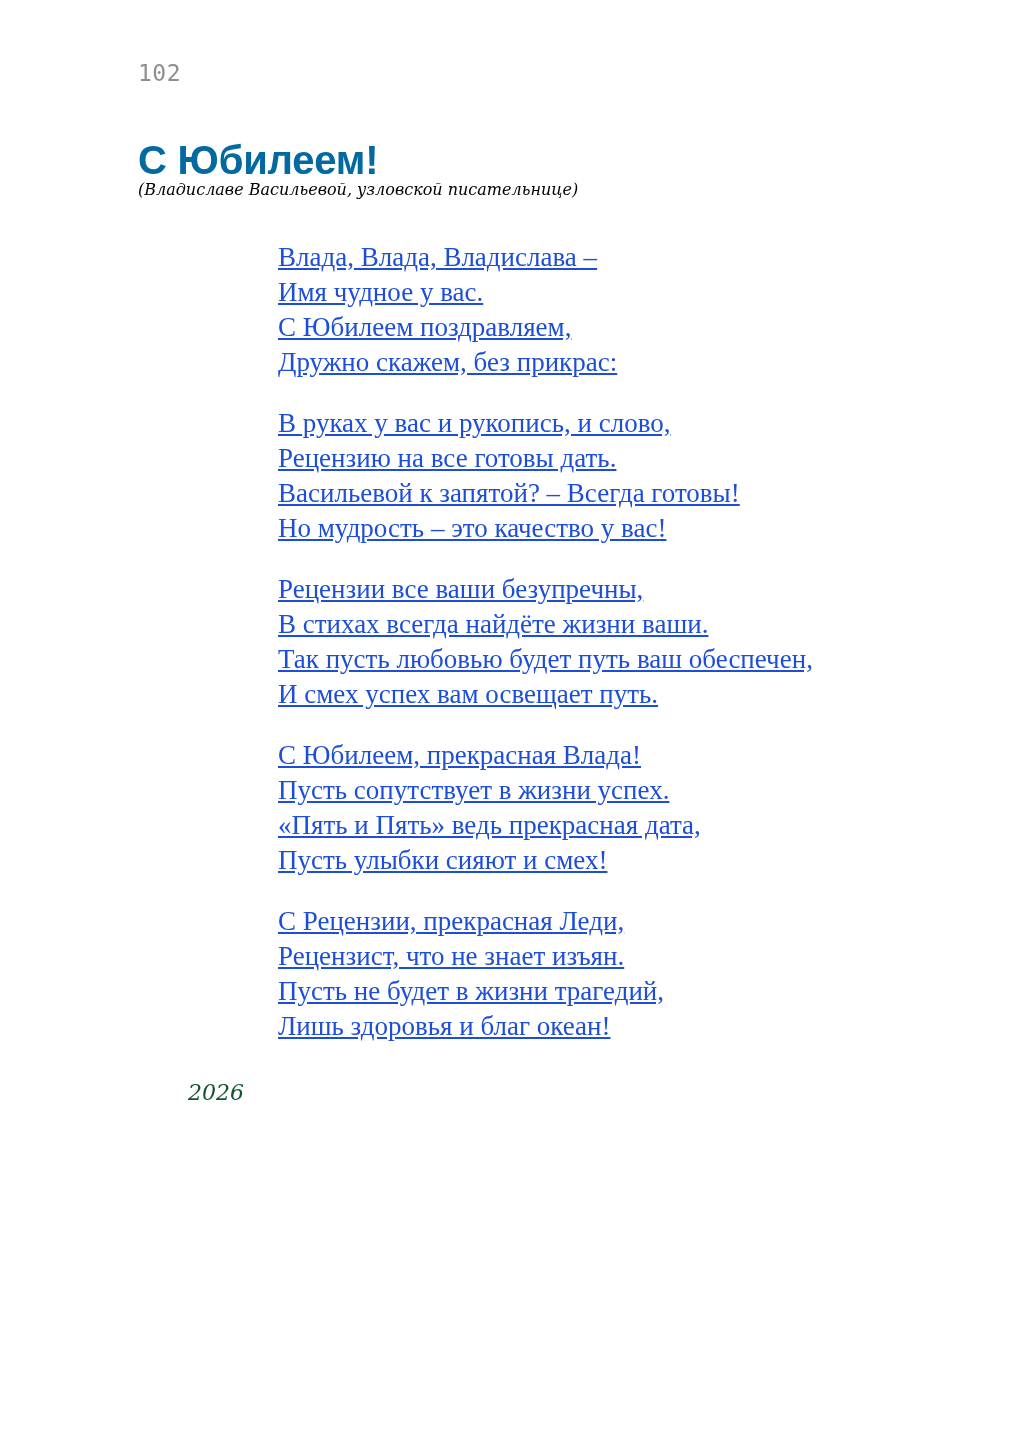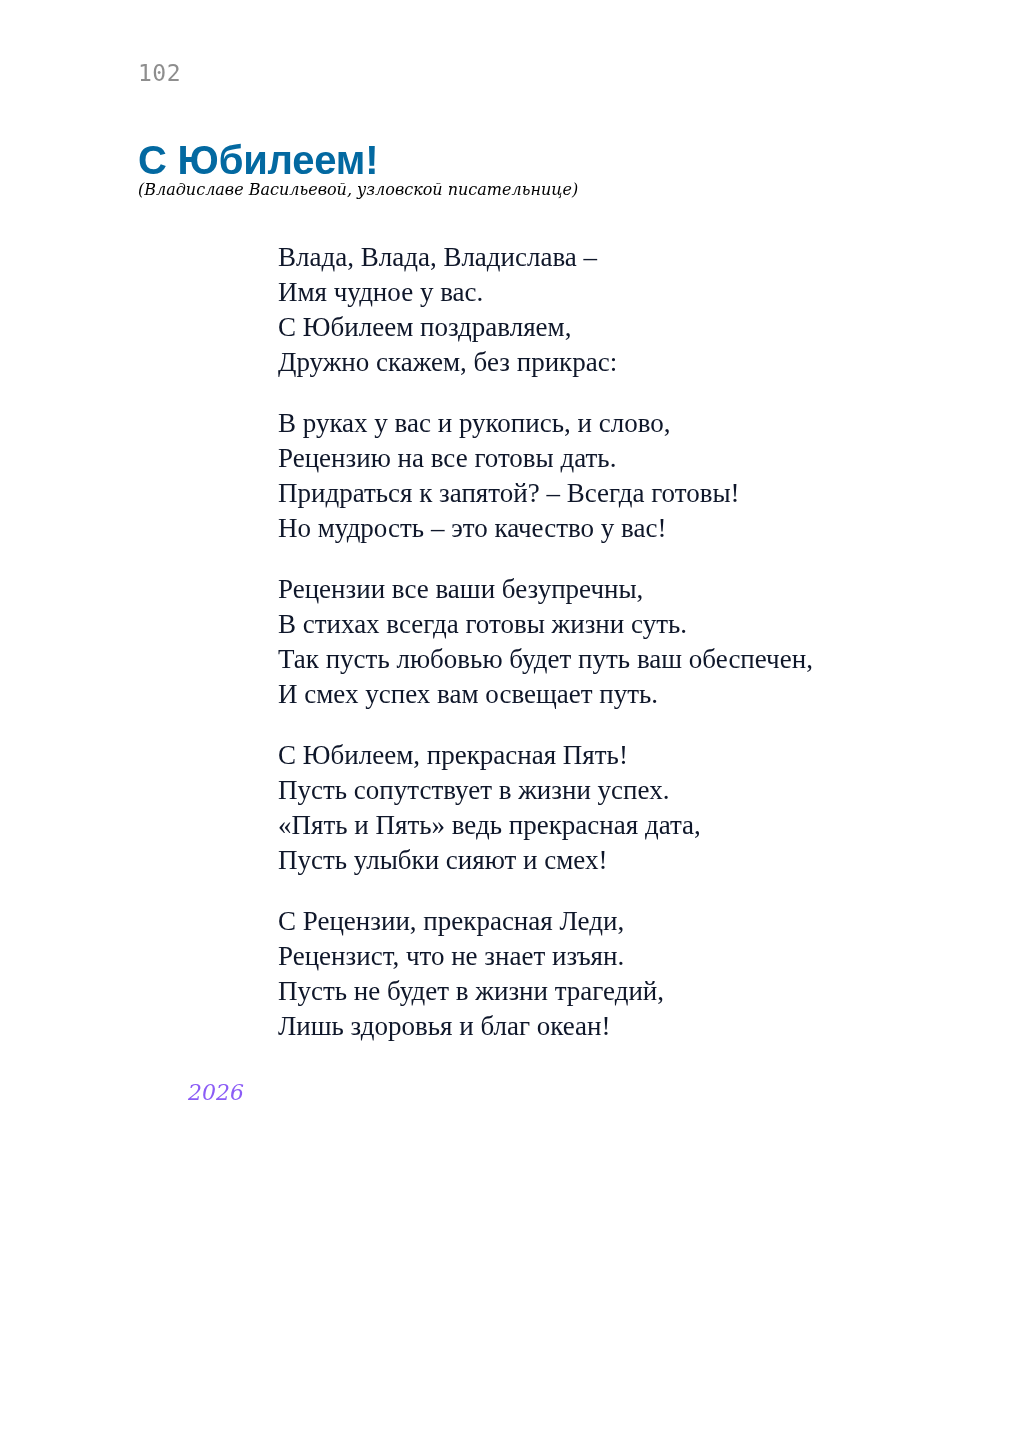--- a/index.html
+++ b/index.html
@@ -60,32 +60,33 @@
     margin: 0 0 26px 0;
     padding: 0;
   }
   .stanza:last-child {
     margin-bottom: 0;
   }
   .verse-line {
     font-family: "Liberation Serif", "DejaVu Serif", serif;
     font-size: 27px;
     line-height: 35px;
-    color: #0f172a;
+    color: #1d4ed8;
     white-space: pre;
+    text-decoration: underline;
   }
   .year {
     position: absolute;
     left: 188px;
     top: 1082px;
     font-family: "DejaVu Serif", "Liberation Serif", serif;
     font-style: italic;
     font-size: 22px;
     line-height: 1;
-    color: #8b5cf6;
+    color: #14532d;
     white-space: pre;
   }
 </style>
 </head>
 <body>
 
 <div class="page">
 
   <div class="page-number">102</div>
 
@@ -96,31 +97,31 @@
   <div class="poem">
       <div class="stanza">
         <div class="verse-line">Влада, Влада, Владислава –</div>
         <div class="verse-line">Имя чудное у вас.</div>
         <div class="verse-line">С Юбилеем поздравляем,</div>
         <div class="verse-line">Дружно скажем, без прикрас:</div>
       </div>
       <div class="stanza">
         <div class="verse-line">В руках у вас и рукопись, и слово,</div>
         <div class="verse-line">Рецензию на все готовы дать.</div>
-        <div class="verse-line">Придраться к запятой? – Всегда готовы!</div>
+        <div class="verse-line">Васильевой к запятой? – Всегда готовы!</div>
         <div class="verse-line">Но мудрость – это качество у вас!</div>
       </div>
       <div class="stanza">
         <div class="verse-line">Рецензии все ваши безупречны,</div>
-        <div class="verse-line">В стихах всегда готовы жизни суть.</div>
+        <div class="verse-line">В стихах всегда найдёте жизни ваши.</div>
         <div class="verse-line">Так пусть любовью будет путь ваш обеспечен,</div>
         <div class="verse-line">И смех успех вам освещает путь.</div>
       </div>
       <div class="stanza">
-        <div class="verse-line">С Юбилеем, прекрасная Пять!</div>
+        <div class="verse-line">С Юбилеем, прекрасная Влада!</div>
         <div class="verse-line">Пусть сопутствует в жизни успех.</div>
         <div class="verse-line">«Пять и Пять» ведь прекрасная дата,</div>
         <div class="verse-line">Пусть улыбки сияют и смех!</div>
       </div>
       <div class="stanza">
         <div class="verse-line">С Рецензии, прекрасная Леди,</div>
         <div class="verse-line">Рецензист, что не знает изъян.</div>
         <div class="verse-line">Пусть не будет в жизни трагедий,</div>
         <div class="verse-line">Лишь здоровья и благ океан!</div>
       </div>

